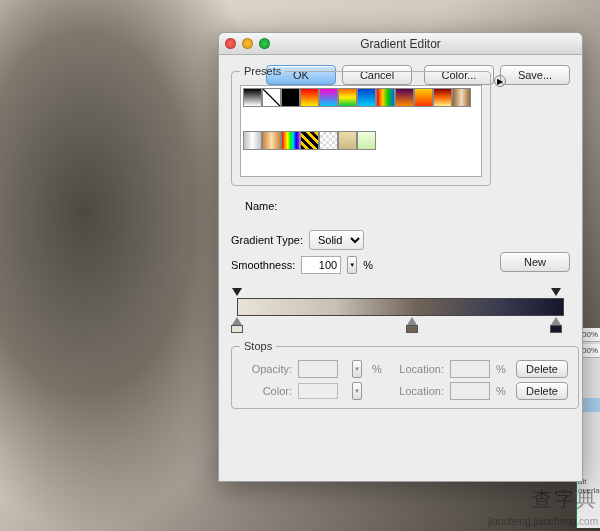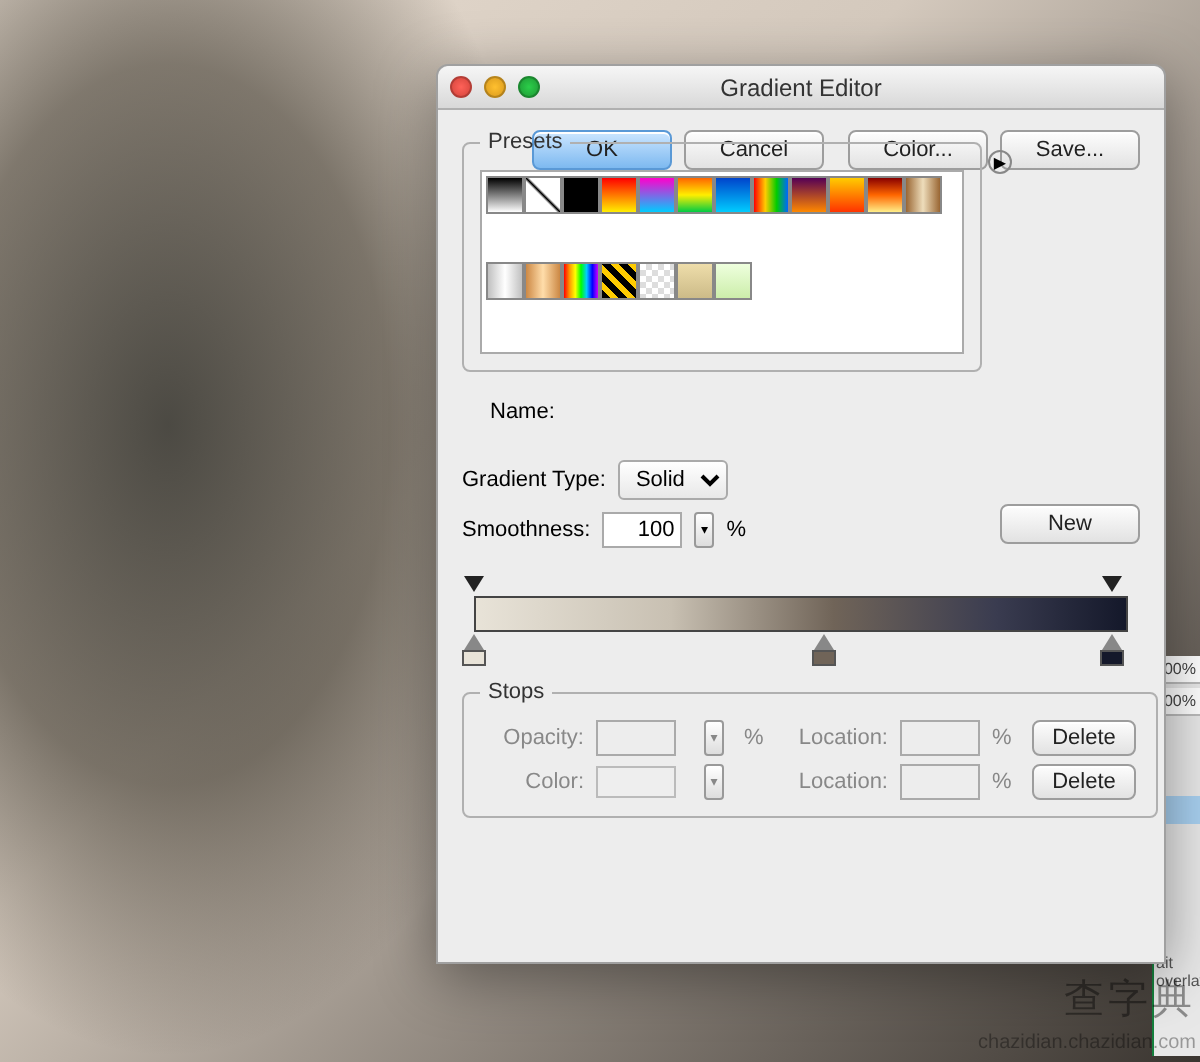--- a/index.html
+++ b/index.html
@@ -178,13 +178,13 @@
         <span class="lbl">Location:</span>
         <input class="pct-input" disabled="" style="">
         <span>%</span>
         <button class="btn">Delete</button>
       </div>
     </fieldset>
   </div>
 </div>
 
 <div class="watermark">查字典</div>
-<div class="wm2">chazidian.chazidian.com</div>
+<div class="wm2">jiaocheng.jiaocheng.com</div>
 
 </body></html>

